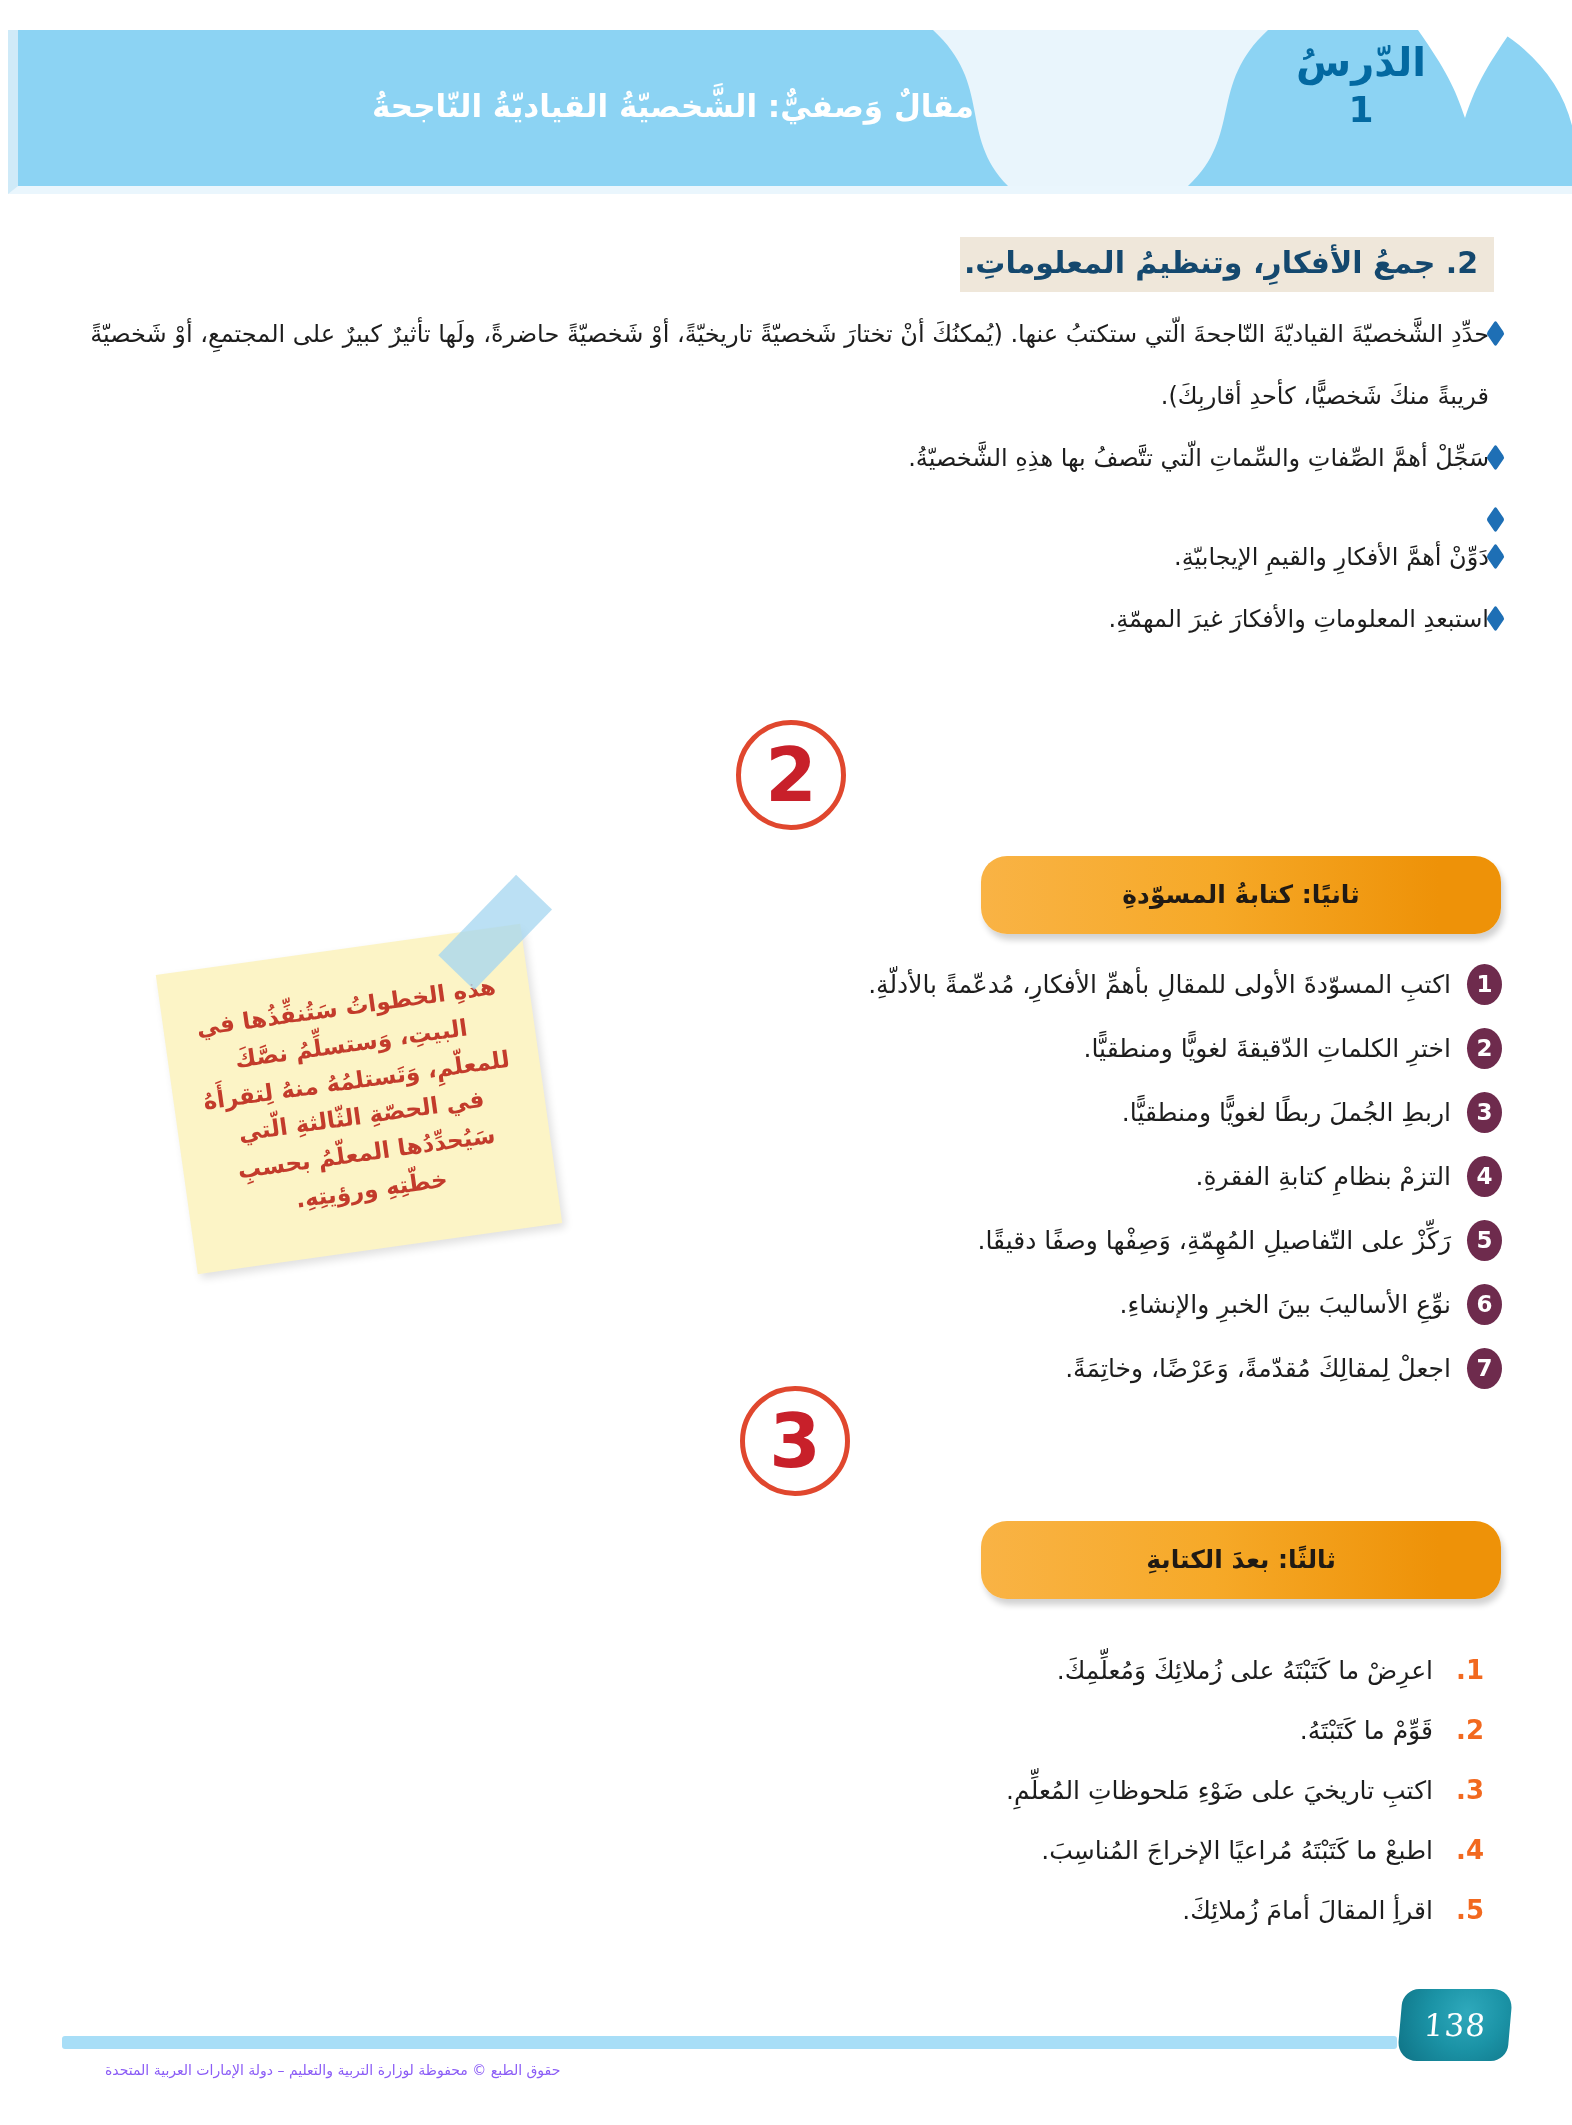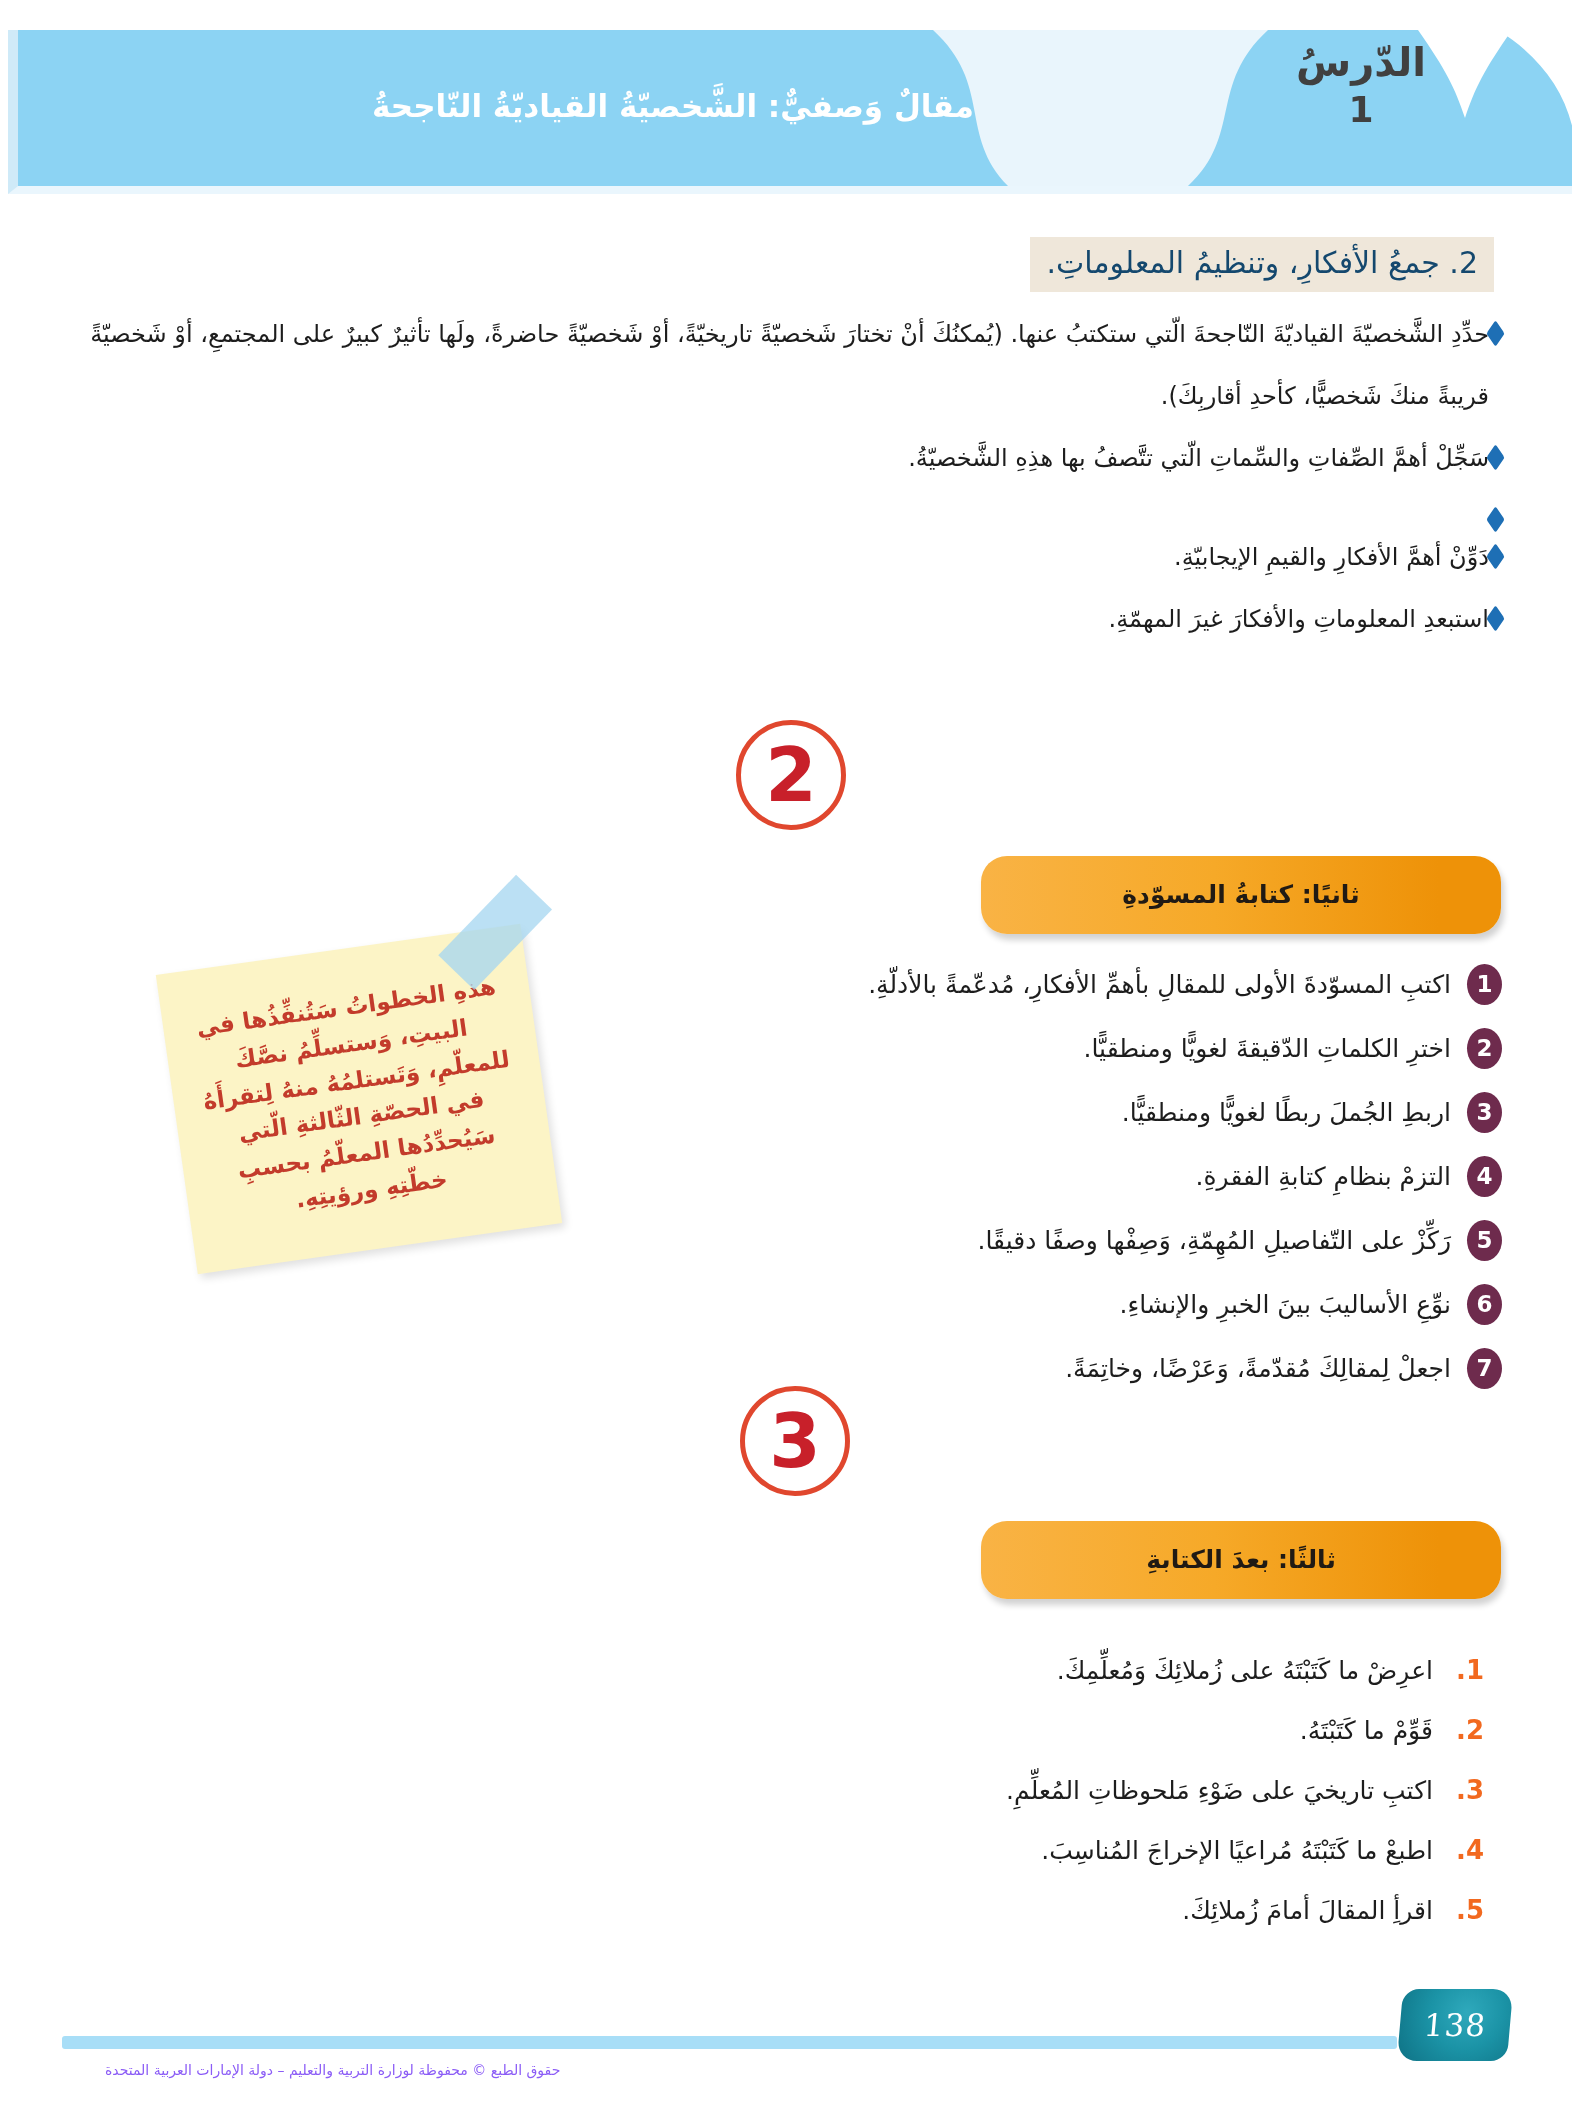--- a/index.html
+++ b/index.html
@@ -7,33 +7,33 @@
     position:relative;width:1572px;height:2125px;background:#ffffff;
     font-family:"DejaVu Sans",sans-serif;overflow:hidden;
   }
   
   .header-band{
     position:absolute;top:30px;left:8px;width:1556px;height:156px;
     background:#8CD3F3;border-left:10px solid #CFEAF8;border-bottom:8px solid #EAF6FD;
   }
   .header-band svg{position:absolute;inset:0;width:100%;height:100%;}
   .lesson-tab{
-    position:absolute;top:6px;left:1258px;width:170px;text-align:center;color:#404040;direction:rtl;
+    position:absolute;top:6px;left:1258px;width:170px;text-align:center;color:#0369a1;direction:rtl;
   }
   .lesson-label{font-size:40px;font-weight:bold;line-height:52px;display:block;}
   .lesson-number{font-size:36px;font-weight:bold;line-height:44px;display:block;}
   .band-title{
     position:absolute;top:56px;left:340px;width:630px;text-align:center;direction:rtl;
     color:#fff;font-size:31px;font-weight:bold;line-height:40px;
   }
   
   .section-heading{
     position:absolute;top:237px;right:78px;display:inline-block;direction:rtl;
-    background:#EFE7DA;color:#14486E;font-size:30px;font-weight:normal;
-    padding:8px 16px 12px 16px;
+    background:#EFE7DA;color:#14486E;font-size:30px;font-weight:bold;
+    padding:8px 16px 12px 4px;
   }
   
   .bullets{position:absolute;top:303px;right:70px;width:1432px;direction:rtl;}
   .bullet-row{display:flex;gap:0;align-items:flex-start;}
   .diamond{
     flex:none;width:13px;height:13px;background:#1E6FB5;margin-top:24px;
     transform:scaleY(1.45) rotate(45deg);border-radius:2px;
   }
   .bullet-text{font-size:24px;color:#1d1d1d;line-height:62px;}
   

